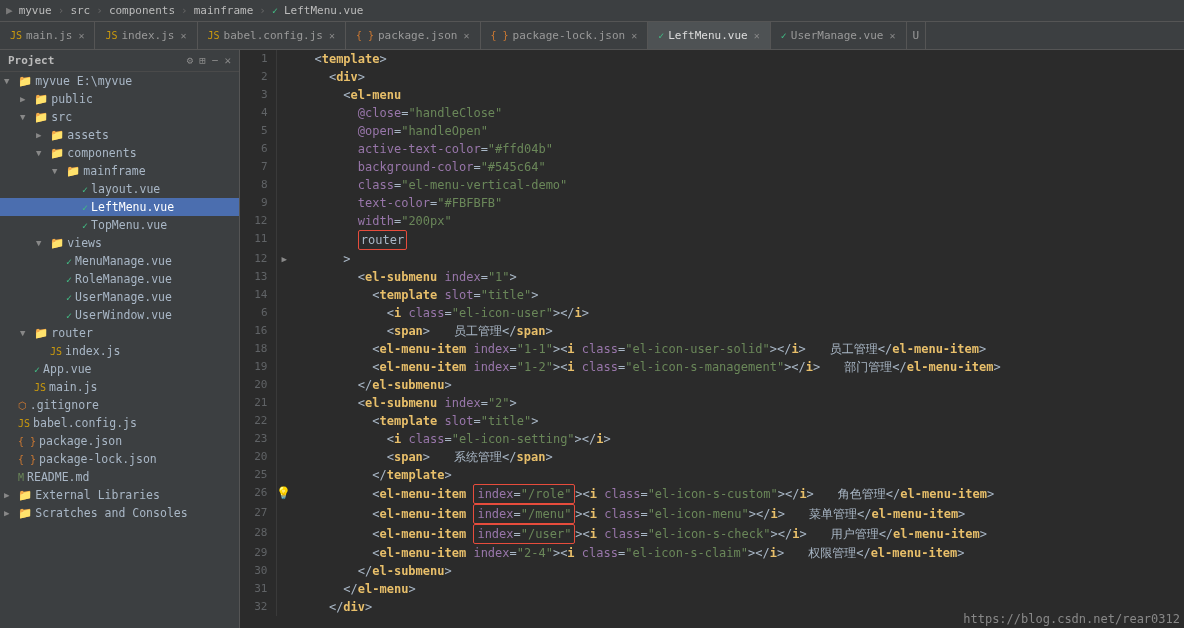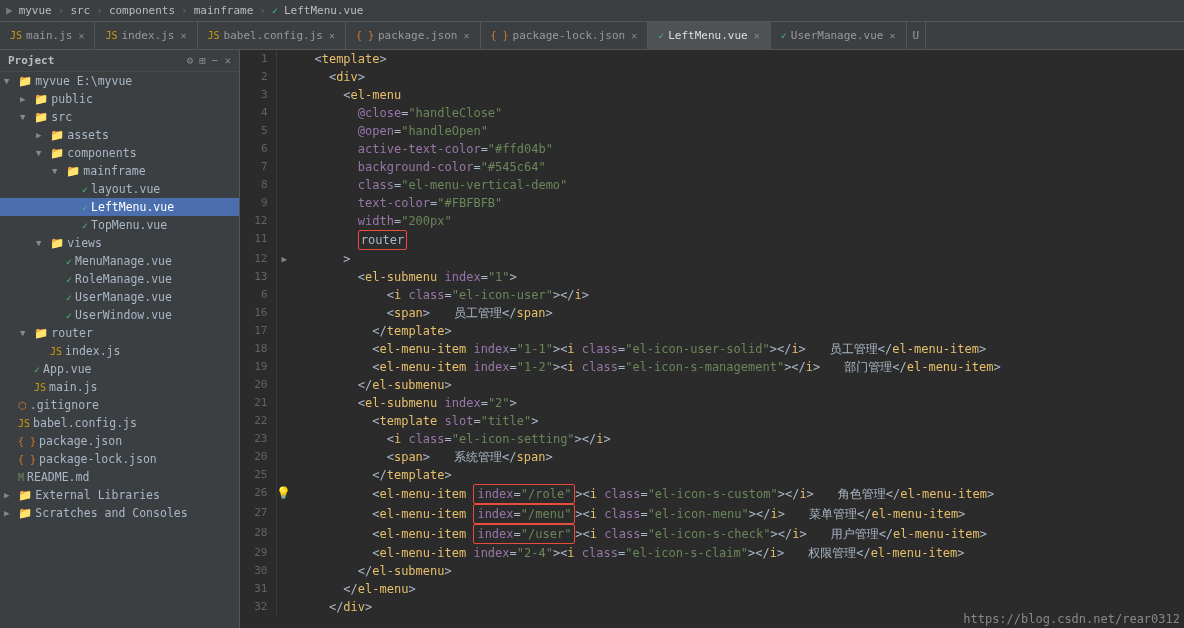--- a/index.html
+++ b/index.html
@@ -148,21 +148,21 @@
     }
     .line-content {
       padding-left: 8px;
       font-size: 12px;
       color: #a9b7c6;
       white-space: pre;
       vertical-align: top;
     }
 
     
-    .c-tag { color: #e8bf6a; }
+    .c-tag { color: #e8bf6a; font-weight: bold; }
     .c-attr { color: #9876aa; }
     .c-val { color: #6a8759; }
     .c-punct { color: #a9b7c6; }
     .c-text { color: #a9b7c6; margin-left: 24px; }
 
     
     .highlight-box {
       display: inline-block;
       border: 1.5px solid #e74c3c;
       padding: 0 2px;
@@ -487,38 +487,38 @@
           <td class="line-gutter"><span class="fold-arrow">▶</span></td>
           <td class="line-content">      <span class="c-punct">&gt;</span></td>
         </tr>
 
         <tr class="line-row">
           <td class="line-number">13</td>
           <td class="line-gutter"></td>
           <td class="line-content">        <span class="c-punct">&lt;</span><span class="c-tag">el-submenu</span> <span class="c-attr">index</span><span class="c-punct">=</span><span class="c-val">"1"</span><span class="c-punct">&gt;</span></td>
         </tr>
 
+        <tr class="line-row">
+          <td class="line-number">14</td>
+          <td class="line-gutter"></td>
+          <td class="line-content">          <span class="c-punct">&lt;</span><span class="c-tag">template</span> <span class="c-attr">slot</span><span class="c-punct">=</span><span class="c-val">"title"</span><span class="c-punct">&gt;</span></td>
+        </tr>
 
         <tr class="line-row">
           <td class="line-number">6</td>
           <td class="line-gutter"></td>
           <td class="line-content">            <span class="c-punct">&lt;</span><span class="c-tag">i</span> <span class="c-attr">class</span><span class="c-punct">=</span><span class="c-val">"el-icon-user"</span><span class="c-punct">&gt;&lt;/</span><span class="c-tag">i</span><span class="c-punct">&gt;</span></td>
         </tr>
 
         <tr class="line-row">
           <td class="line-number">16</td>
           <td class="line-gutter"></td>
           <td class="line-content">            <span class="c-punct">&lt;</span><span class="c-tag">span</span><span class="c-punct">&gt;</span><span class="c-text">员工管理</span><span class="c-punct">&lt;/</span><span class="c-tag">span</span><span class="c-punct">&gt;</span></td>
         </tr>
 
-        <tr class="line-row">
-          <td class="line-number">17</td>
-          <td class="line-gutter"></td>
-          <td class="line-content">          <span class="c-punct">&lt;/</span><span class="c-tag">template</span><span class="c-punct">&gt;</span></td>
-        </tr>
 
         <tr class="line-row">
           <td class="line-number">18</td>
           <td class="line-gutter"></td>
           <td class="line-content">          <span class="c-punct">&lt;</span><span class="c-tag">el-menu-item</span> <span class="c-attr">index</span><span class="c-punct">=</span><span class="c-val">"1-1"</span><span class="c-punct">&gt;&lt;</span><span class="c-tag">i</span> <span class="c-attr">class</span><span class="c-punct">=</span><span class="c-val">"el-icon-user-solid"</span><span class="c-punct">&gt;&lt;/</span><span class="c-tag">i</span><span class="c-punct">&gt;</span><span class="c-text">员工管理</span><span class="c-punct">&lt;/</span><span class="c-tag">el-menu-item</span><span class="c-punct">&gt;</span></td>
         </tr>
 
         <tr class="line-row">
           <td class="line-number">19</td>
           <td class="line-gutter"></td>

